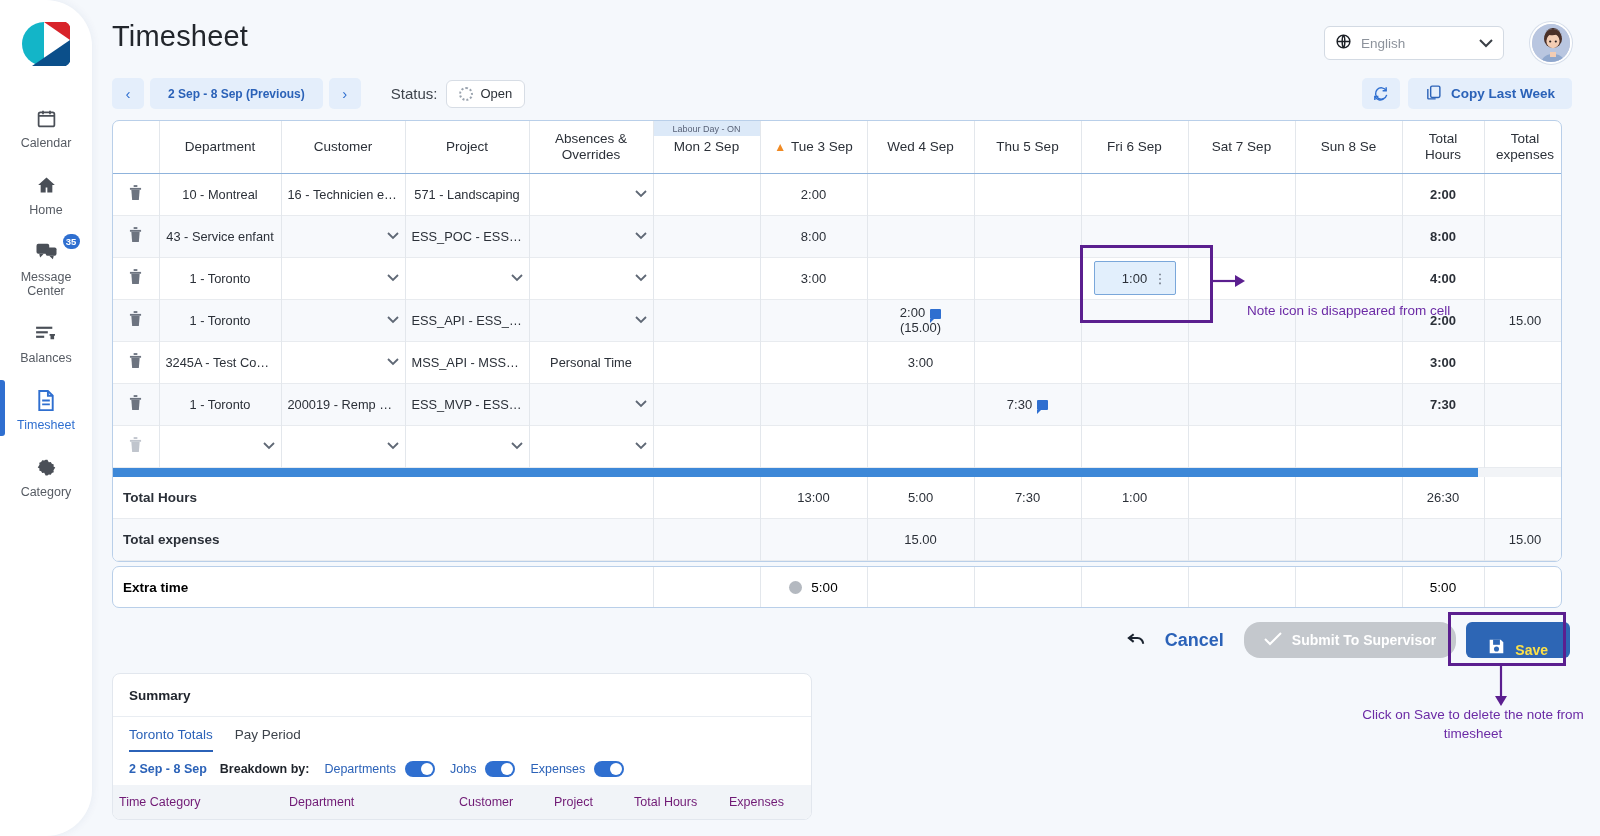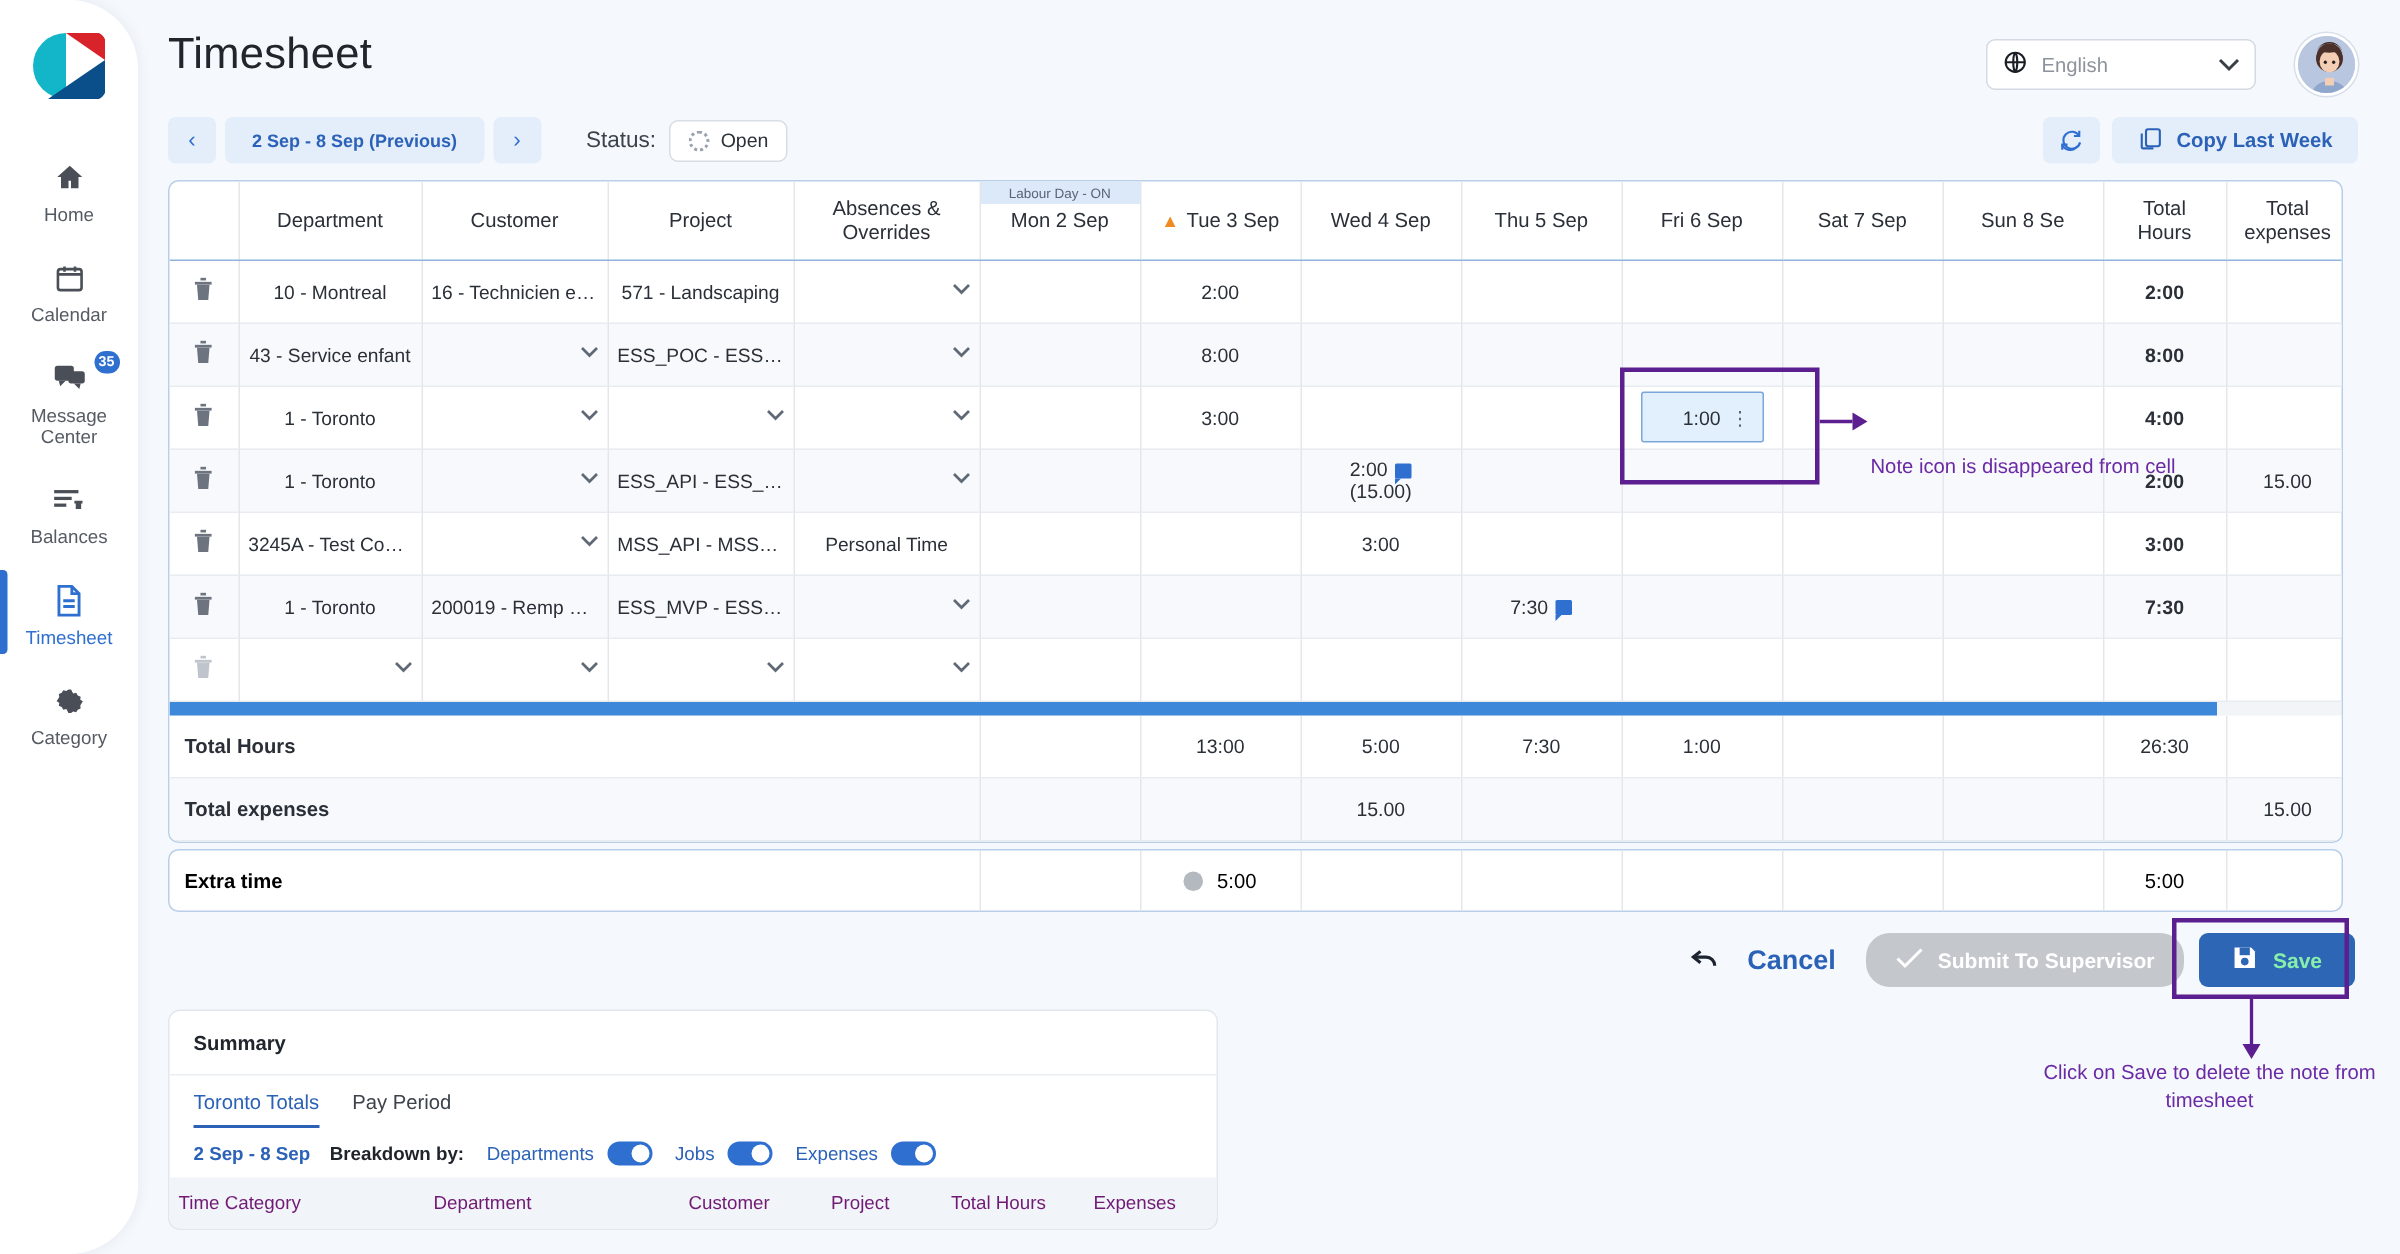--- a/index.html
+++ b/index.html
@@ -171,22 +171,22 @@
 
   
   .actions { position: absolute; right: 30px; top: 622px; display: flex; align-items: center; gap: 10px; }
   .cancel-btn { display: flex; align-items: center; gap: 19px; color: #2b62b8; font-size: 18px; font-weight: bold; cursor: pointer; padding: 0 10px;}
   .submit-btn {
     background: #c4c8cd; color: #ffffff; border-radius: 16px; height: 36px;
     display: flex; align-items: center; gap: 10px; padding: 0 20px;
     font-size: 14px; font-weight: bold; cursor: not-allowed;
   }
   .save-btn {
-    background: #2d66b5; color: #86efac; border-radius: 6px; height: 36px;
-    display: flex; align-items: center; gap: 10px; padding: 0 22px;
+    background: #2d66b5; color: #fde047; border-radius: 6px; height: 36px;
+    display: flex; align-items: flex-end; gap: 10px; padding: 0 22px;
     font-size: 14px; font-weight: bold; cursor: pointer;
   }
 
   
   .summary-card {
     position: absolute; left: 112px; top: 673px;
     width: 700px; background: #fff; border: 1px solid #e2e7ee;
     border-radius: 8px; overflow: hidden;
   }
   .summary-title { padding: 14px 16px 13px; font-size: 13.5px; font-weight: bold; color: #21262e; border-bottom: 1px solid #e9edf2; }
@@ -219,35 +219,35 @@
         <rect x="2" y="2" width="52" height="48" rx="9" fill="#ffffff"></rect>
         <path d="M4 26 A22 22 0 0 1 26 4 L26 48 A22 22 0 0 1 4 26Z" fill="#13b5c8"></path>
         <path d="M26 4 L52 4 L52 22 Z" fill="#d8232a"></path>
         <path d="M52 22 L52 48 L14 48 Z" fill="#0b4f8a"></path>
         <rect x="2" y="2" width="52" height="48" rx="9" fill="none" stroke="#ffffff" stroke-width="3"></rect>
       </svg>
     </div>
 
     <div class="nav-item">
       <span class="ico">
-        <svg width="21" height="20" viewBox="0 0 24 24" fill="currentColor">
-            <path d="M12 3 2 12h3v9h6v-6h2v6h6v-9h3z"></path>
-          </svg>
-      </span>
-      <span class="lbl">Home</span>
-    </div>
-
-    <div class="nav-item">
-      <span class="ico">
         <svg width="21" height="21" viewBox="0 0 24 24" fill="none" stroke="currentColor" stroke-width="2">
             <rect x="3" y="5" width="18" height="16" rx="2"></rect>
             <path d="M3 9h18M8 3v4M16 3v4"></path>
           </svg>
       </span>
       <span class="lbl">Calendar</span>
+    </div>
+
+    <div class="nav-item">
+      <span class="ico">
+        <svg width="21" height="20" viewBox="0 0 24 24" fill="currentColor">
+            <path d="M12 3 2 12h3v9h6v-6h2v6h6v-9h3z"></path>
+          </svg>
+      </span>
+      <span class="lbl">Home</span>
     </div>
 
     <div class="nav-item">
       <span class="ico">
         <svg width="23" height="20" viewBox="0 0 24 22" fill="currentColor">
             <rect x="1" y="2" width="14" height="11" rx="2"></rect>
             <path d="M4 13l1 4 4-4z"></path>
             <rect x="11" y="6" width="12" height="9" rx="2"></rect>
             <path d="M20 15l-1 4-4-4z"></path>
           </svg>

